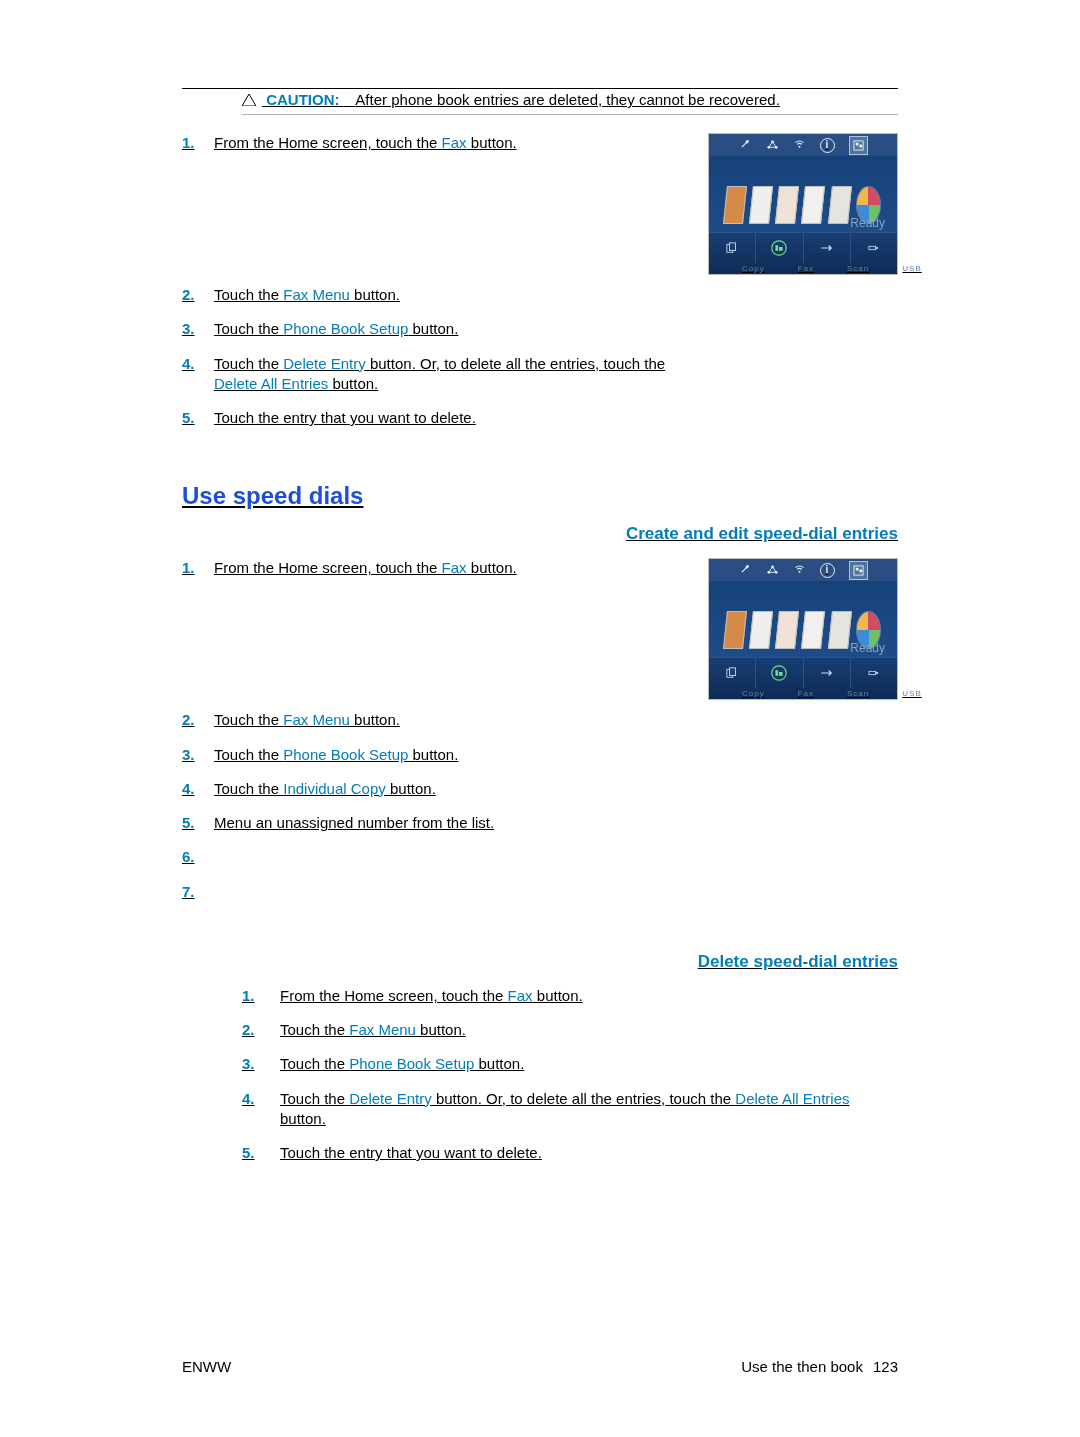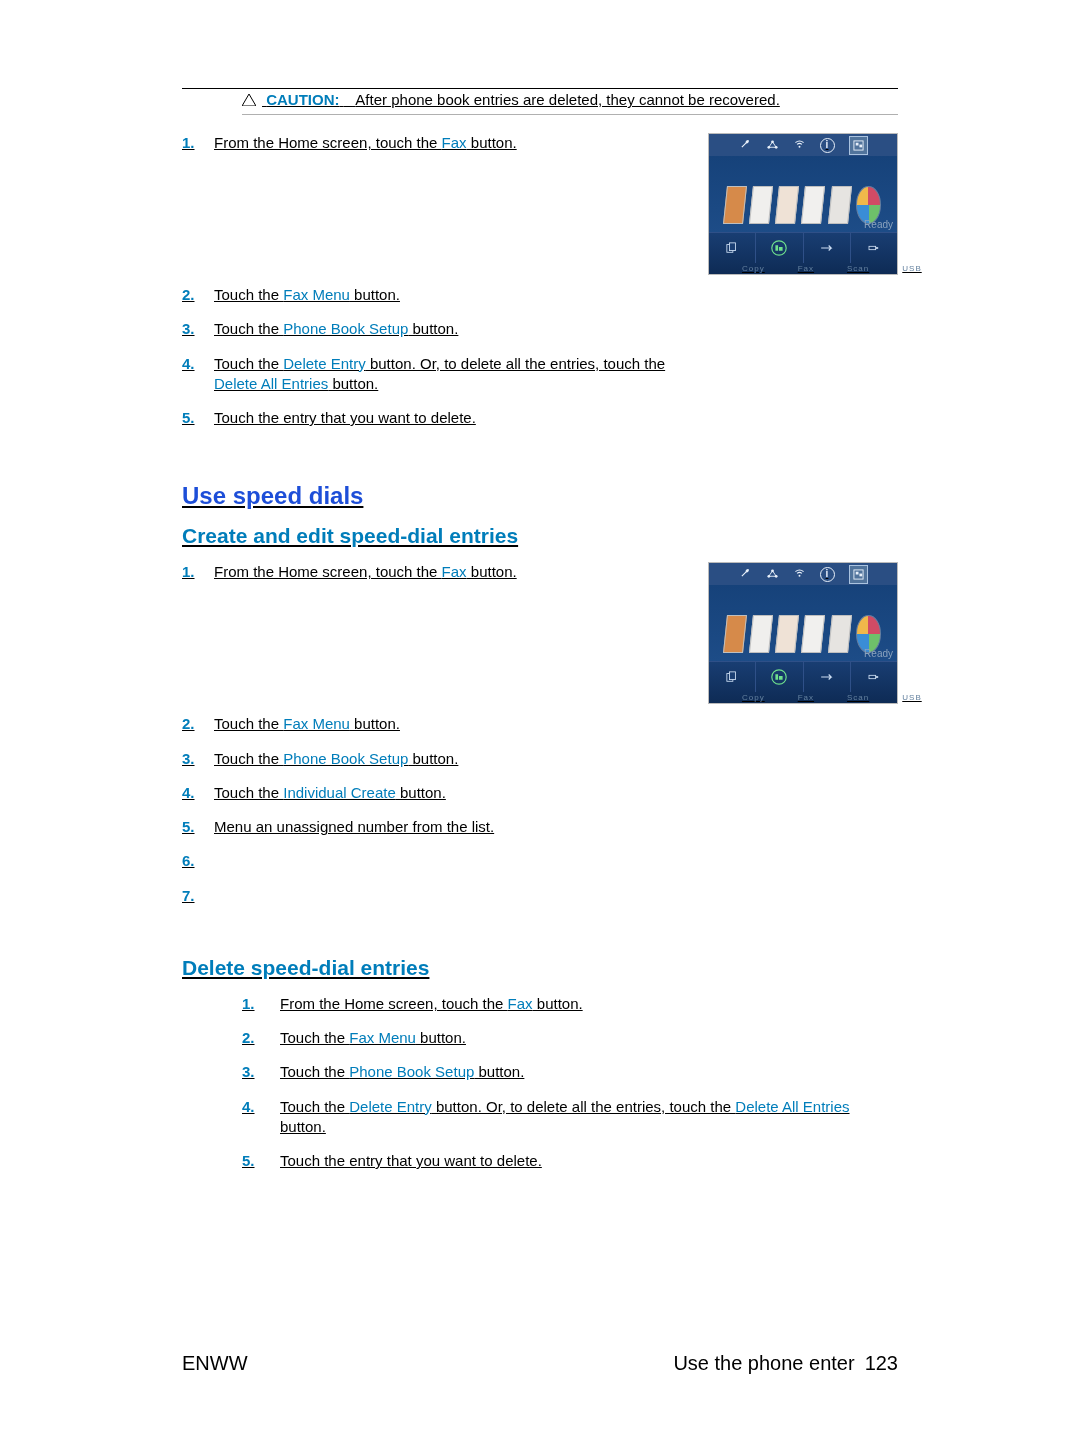--- a/index.html
+++ b/index.html
@@ -154,47 +154,48 @@
   }
   .scr-bot .cell:last-child{border-right:none;}
   .scr-bot .labels {
     display:flex;height:12px;
   }
   .scr-bot .lab {
     flex:1;text-align:center;color:#64819f;font-size:8px;line-height:12px;letter-spacing:1px;padding-left:33px;
   }
   .scr-bot svg { display:block; }
   .scr-ready{
-    position:absolute; right:4px; bottom:2px; color:#8aa2bd; font-size:10px;
+    position:absolute; right:12px; bottom:2px; color:#8aa2bd; font-size:12px;
   }
 
   h2.section {
     color: #1d4ed8;
     font-size: 24px;
     font-weight: bold;
     margin: 40px 0 8px 0;
   }
   h3.subsection {
     color: #007dba;
-    font-size: 21px;
+    font-size: 17px;
     font-weight: bold;
     margin: 14px 0 14px 0;
+    text-align: right;
   }
   h3.subsection.spaced {
     margin-top: 36px;
   }
 
   .footer {
     position: absolute;
     bottom: 70px;
     left: 90px;
     right: 90px;
     display: flex;
     justify-content: space-between;
-    font-size: 20px;
+    font-size: 15px;
   }
   .footer .right { display:flex; gap:10px;}
 </style>
 </head>
 <body>
 
 <div class="page">
 
   <div class="thin-rule"></div>
 
@@ -420,21 +421,21 @@
         <li>
           <span class="num">2.</span>
           <span class="step-text"><span>Touch the </span><span class="link">Fax Menu</span><span> button.</span></span>
         </li>
         <li>
           <span class="num">3.</span>
           <span class="step-text"><span>Touch the </span><span class="link">Phone Book Setup</span><span> button.</span></span>
         </li>
         <li>
           <span class="num">4.</span>
-          <span class="step-text"><span>Touch the </span><span class="link">Individual Create</span><span> button.</span></span>
+          <span class="step-text"><span>Touch the </span><span class="link">Individual Copy</span><span> button.</span></span>
         </li>
         <li>
           <span class="num">5.</span>
           <span class="step-text">Menu an unassigned number from the list.</span>
         </li>
         <li>
           <span class="num">6.</span>
         </li>
         <li>
           <span class="num">7.</span>
@@ -464,18 +465,18 @@
     </li>
     <li>
       <span class="num">5.</span>
       <span class="step-text">Touch the entry that you want to delete.</span>
     </li>
   </ol>
 
   <div class="footer">
     <div>ENWW</div>
     <div class="right">
-      <span>Use the phone enter</span>
+      <span>Use the then book</span>
       <span>123</span>
     </div>
   </div>
 
 </div>
 
 </body></html>

